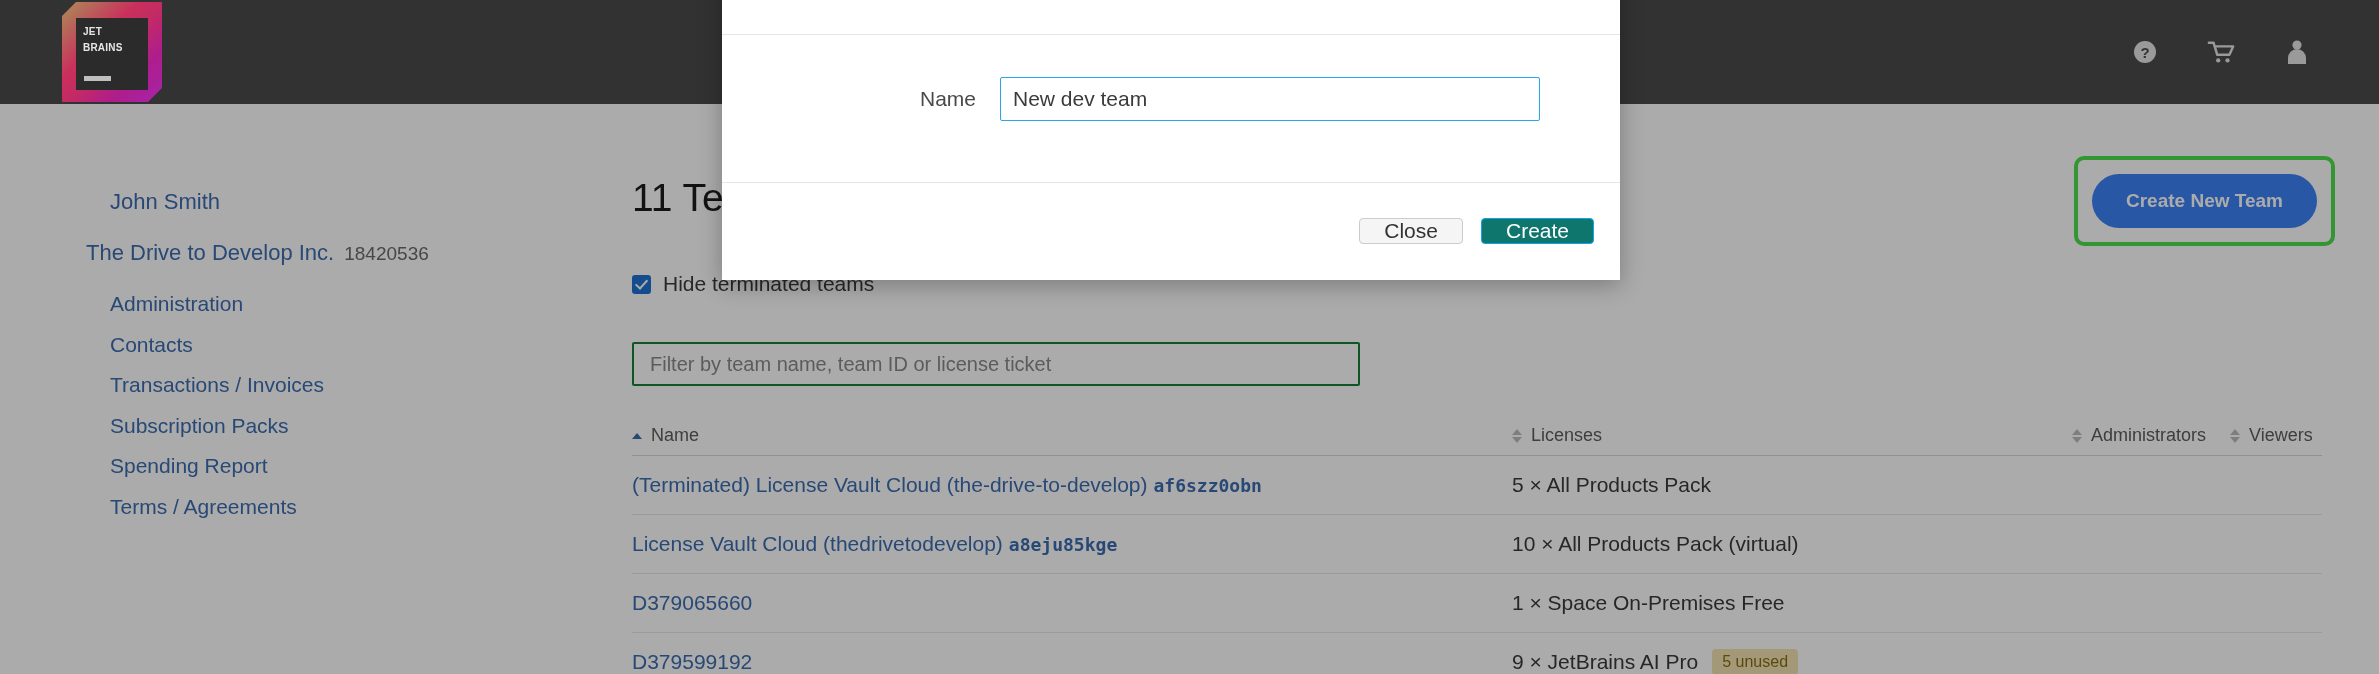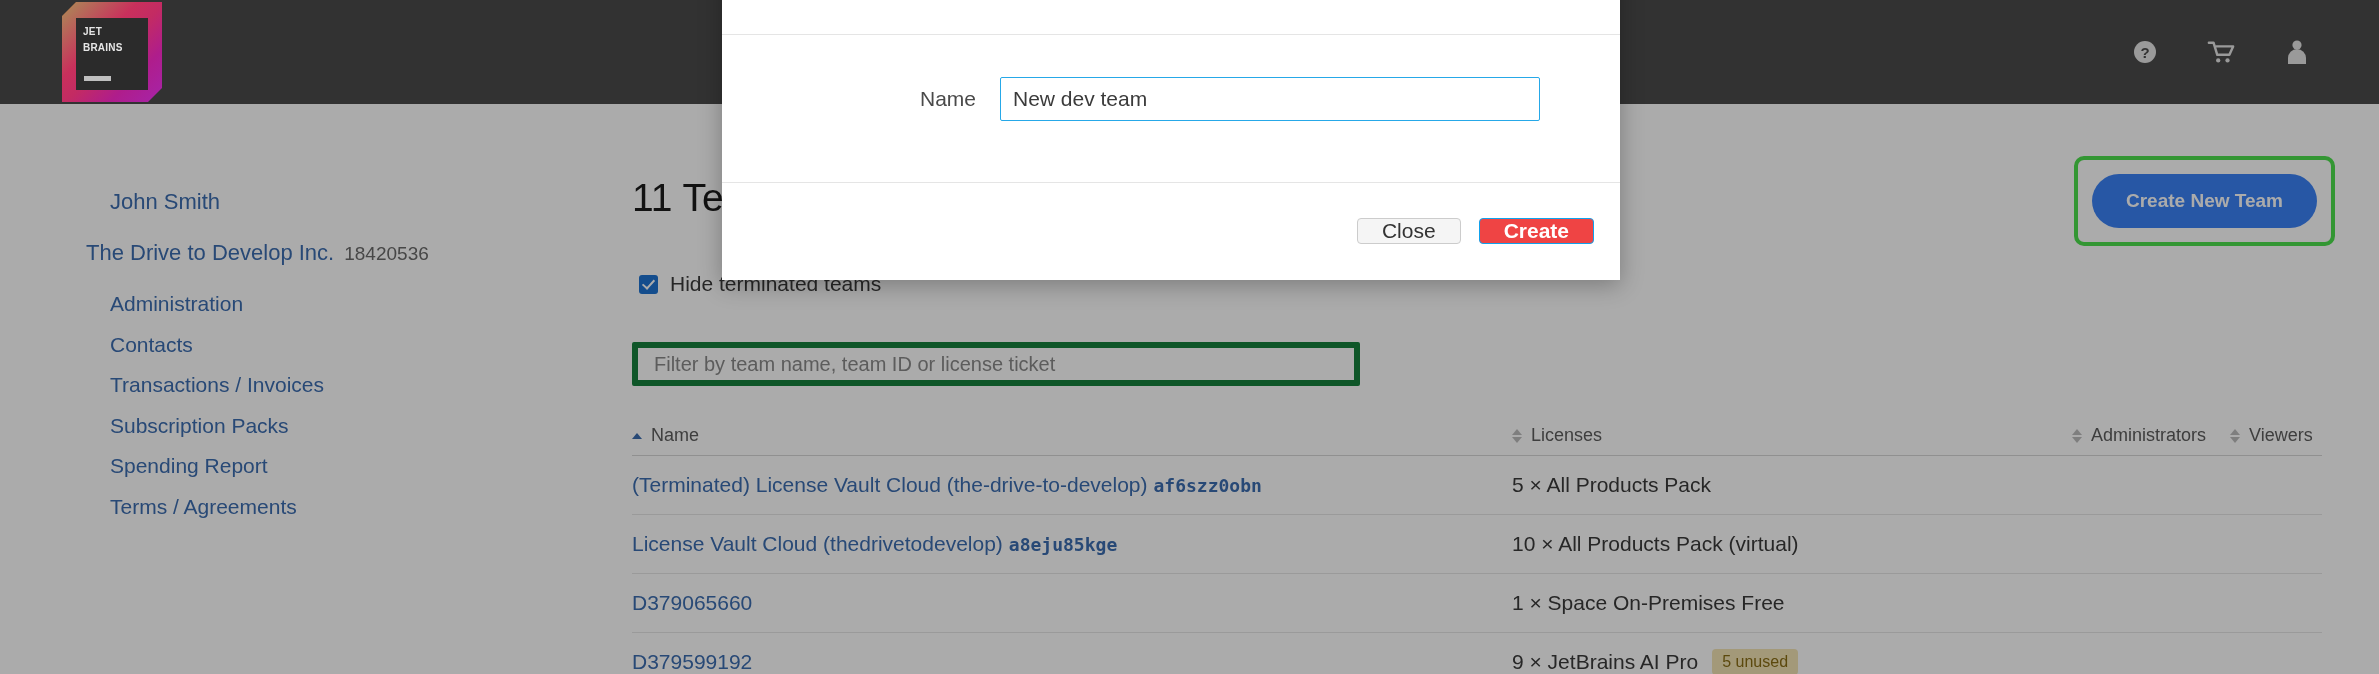--- a/index.html
+++ b/index.html
@@ -93,39 +93,39 @@
     cursor: pointer;
     font-family: "Liberation Sans", sans-serif;
     white-space: nowrap;
   }
   .hl-box {
     position: absolute; left: -18px; top: -18px; right: -18px; bottom: -18px;
     border: 4px solid #4CE04C; border-radius: 10px; pointer-events: none;
   }
 
   .hide-row {
-    position: absolute; left: 79px; top: 168px;
+    position: absolute; left: 72px; top: 168px;
     display: flex; align-items: center; gap: 12px;
   }
   .cbx {
     width: 19px; height: 19px; border-radius: 3px;
     background: #1E73D2; position: relative; cursor: pointer; flex: none;
   }
   .cbx::after {
     content: ""; position: absolute; left: 6px; top: 2px;
     width: 5px; height: 10px;
     border: solid #fff; border-width: 0 2.5px 2.5px 0;
     transform: rotate(42deg);
   }
   .hide-label { font-size: 21px; color: #3b3b3b; white-space: nowrap; }
 
   .filter-input {
     position: absolute; left: 72px; top: 238px;
     width: 728px; height: 44px;
-    border: 6px solid #15803d; border-radius: 2px;
+    border: 2px solid #15803d; border-radius: 2px;
     background: #fff;
     font-size: 20px; color: #8a8a8a;
     padding: 0 16px;
     font-family: "Liberation Sans", sans-serif;
   }
   .filter-input::placeholder { color: #8a8a8a; }
 
   
   .tbl { position: absolute; left: 72px; top: 312px; width: 1690px; }
   .thead {
@@ -197,21 +197,21 @@
   .modal-foot {
     position: relative; height: 96px;
     display: flex; align-items: center; justify-content: flex-end;
     gap: 18px; padding-right: 26px;
   }
   .btn {
     font-size: 21px; border-radius: 4px; cursor: pointer; padding: 0 24px;
     font-family: "Liberation Sans", sans-serif;
   }
   .btn-close { background: #f5f5f5; border: 1px solid #ccc; color: #333; }
-  .btn-create { background: #ef4444; border: 1px solid #0FA2ED; color: #fff; font-weight: bold; }
+  .btn-create { background: #0f766e; border: 1px solid #0FA2ED; color: #fff; font-weight: normal; }
 </style>
 </head>
 <body>
 
 <div class="screen">
 
   <div class="topbar">
     <div class="logo">
       <div class="logo-frame"></div>
       <div class="logo-inner">

